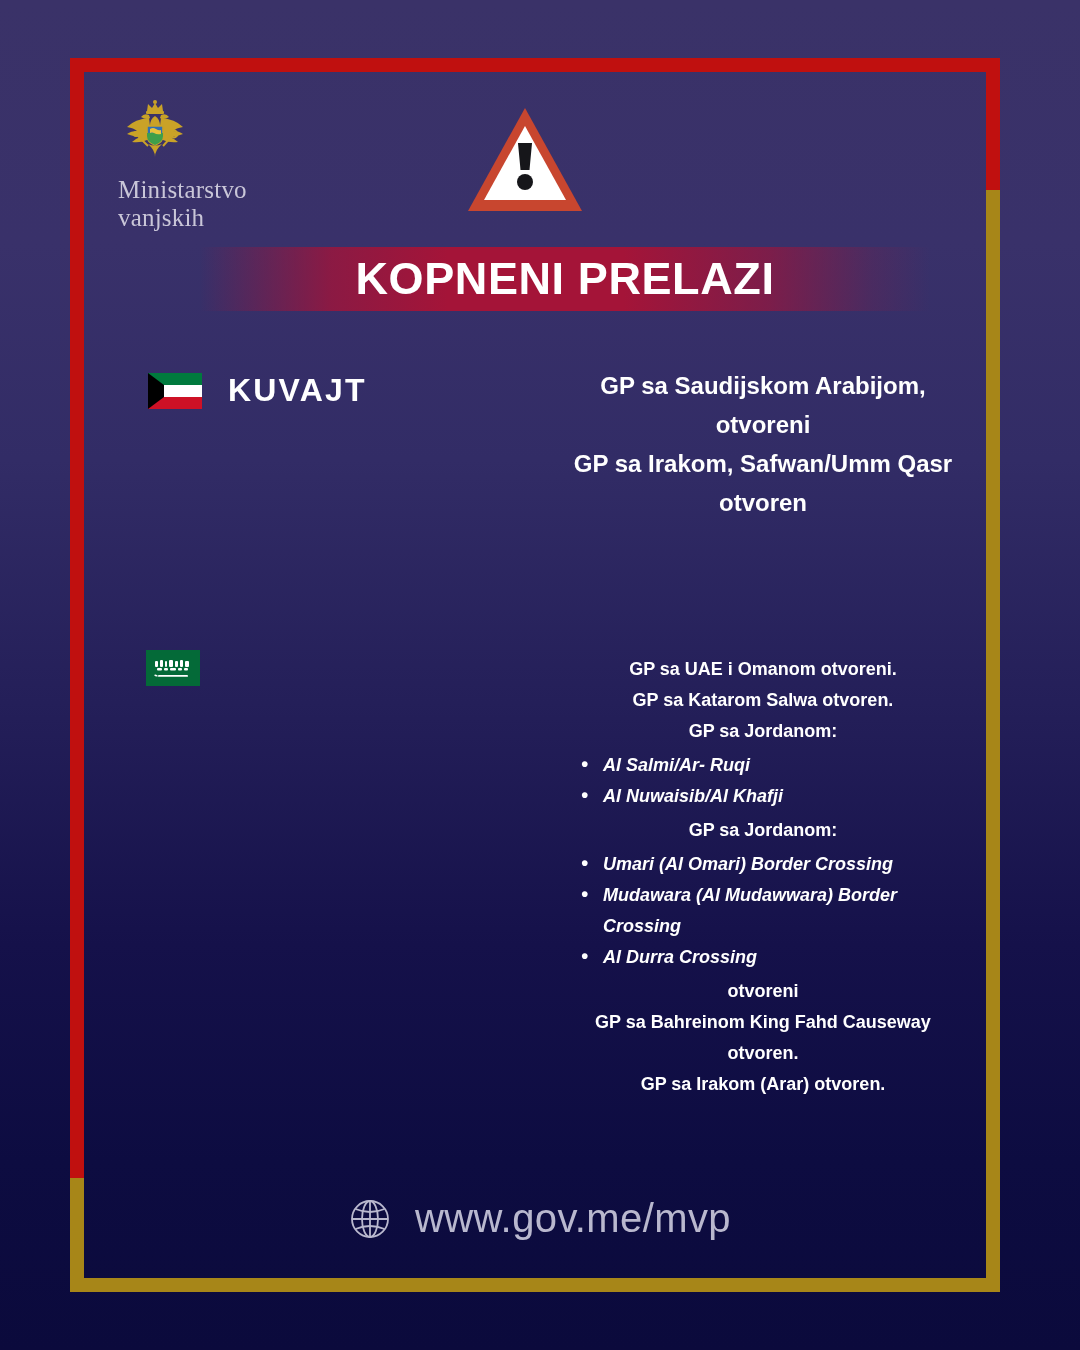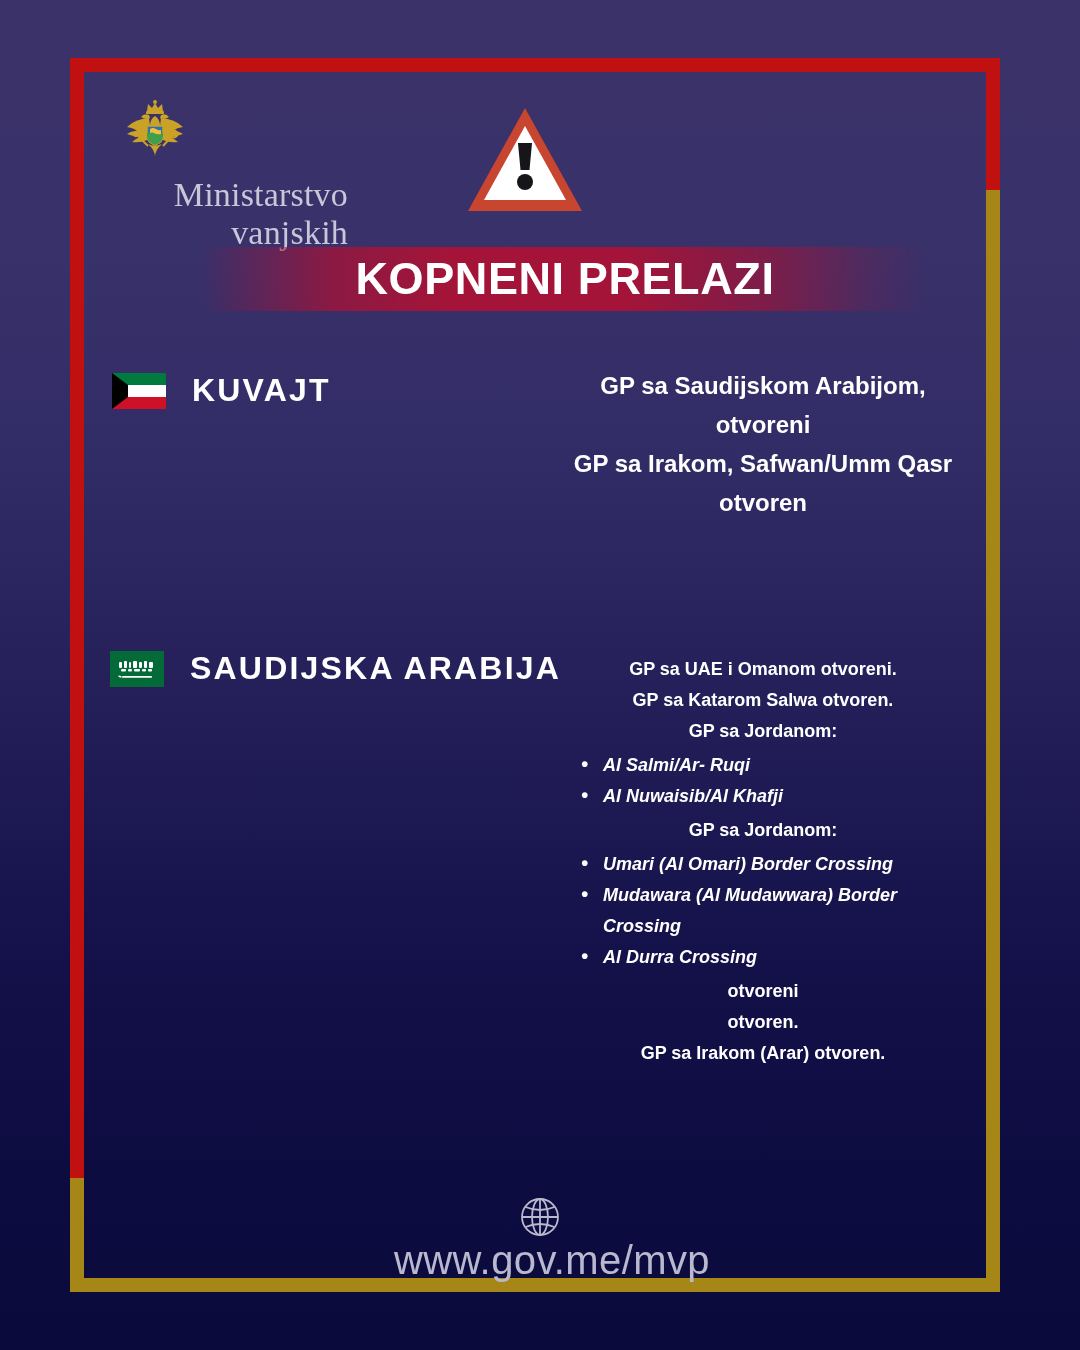--- a/index.html
+++ b/index.html
@@ -36,25 +36,24 @@
   #brand {
     position: absolute;
     left: 118px;
     top: 100px;
     width: 230px;
   }
   #coat-of-arms { display: block; width: 74px; height: 66px; }
   #ministry-name {
     margin-top: 10px;
     font-family: "Liberation Serif", serif;
-    font-size: 34px;
+    font-size: 25px;
     line-height: 1.13;
     color: #c9c6d8;
     letter-spacing: 0.2px;
-    text-align: right;
   }
 
   #warning-icon {
     position: absolute;
     left: 465px;
     top: 105px;
     width: 120px;
     height: 112px;
   }
 
@@ -82,20 +81,21 @@
     color: #ffffff;
     font-size: 45px;
     font-weight: bold;
     letter-spacing: 0.6px;
     white-space: nowrap;
   }
   .entry-head {
     position: absolute;
     display: flex;
     align-items: center;
+    margin-left: 36px;
   }
   .flag {
     width: 54px;
     height: 36px;
     display: block;
     flex: none;
   }
   .country-name {
     margin-left: 26px;
     color: #ffffff;
@@ -141,21 +141,20 @@
 
   
   #footer {
     position: absolute;
     left: 0;
     top: 1196px;
     width: 1080px;
     display: flex;
     align-items: center;
     justify-content: center;
-    flex-direction: column;
   }
   #globe-icon { display: block; width: 42px; height: 42px; flex: none; }
   #footer-url {
     margin-left: 24px;
     color: #b9b8ce;
     font-size: 40px;
     letter-spacing: 0.4px;
   }
 </style>
 </head>
@@ -244,37 +243,37 @@
         <rect x="39" y="11" width="4" height="6" rx="1"></rect>
         <rect x="11" y="18" width="5" height="2.4" rx="1"></rect>
         <rect x="18" y="18" width="4" height="2.4" rx="1"></rect>
         <rect x="24" y="18" width="6" height="2.4" rx="1"></rect>
         <rect x="32" y="18" width="4" height="2.4" rx="1"></rect>
         <rect x="38" y="18" width="4" height="2.4" rx="1"></rect>
         <rect x="12" y="25" width="30" height="1.8" rx="0.9"></rect>
         <path d="M12 25.9 q-2 -2.4 -4 -1 q2 2.6 4 1 Z"></path>
       </g>
     </svg>
-    <div class="country-name">SAUDIJSKA ARABIJA</div>
   </div>
   <div class="entry-body" id="saudi-body">
     <p class="line">GP sa UAE i Omanom otvoreni.</p>
     <p class="line">GP sa Katarom Salwa otvoren.</p>
     <p class="line">GP sa Jordanom:</p>
     <ul class="sublist">
       <li>Al Salmi/Ar- Ruqi</li>
       <li>Al Nuwaisib/Al Khafji</li>
     </ul>
     <p class="line">GP sa Jordanom:</p>
     <ul class="sublist">
       <li>Umari (Al Omari) Border Crossing</li>
       <li>Mudawara (Al Mudawwara) Border Crossing</li>
       <li>Al Durra Crossing</li>
     </ul>
     <p class="line">otvoreni</p>
+    <p class="line">GP sa Bahreinom King Fahd Causeway</p>
     <p class="line">otvoren.</p>
     <p class="line">GP sa Irakom (Arar)  otvoren.</p>
   </div>
 
   <div id="footer">
     <svg id="globe-icon" viewBox="0 0 42 42">
       <g fill="none" stroke="#b9b8ce" stroke-width="1.8">
         <circle cx="21" cy="21" r="18"></circle>
         <ellipse cx="21" cy="21" rx="8" ry="18"></ellipse>
         <line x1="21" y1="3" x2="21" y2="39"></line>

